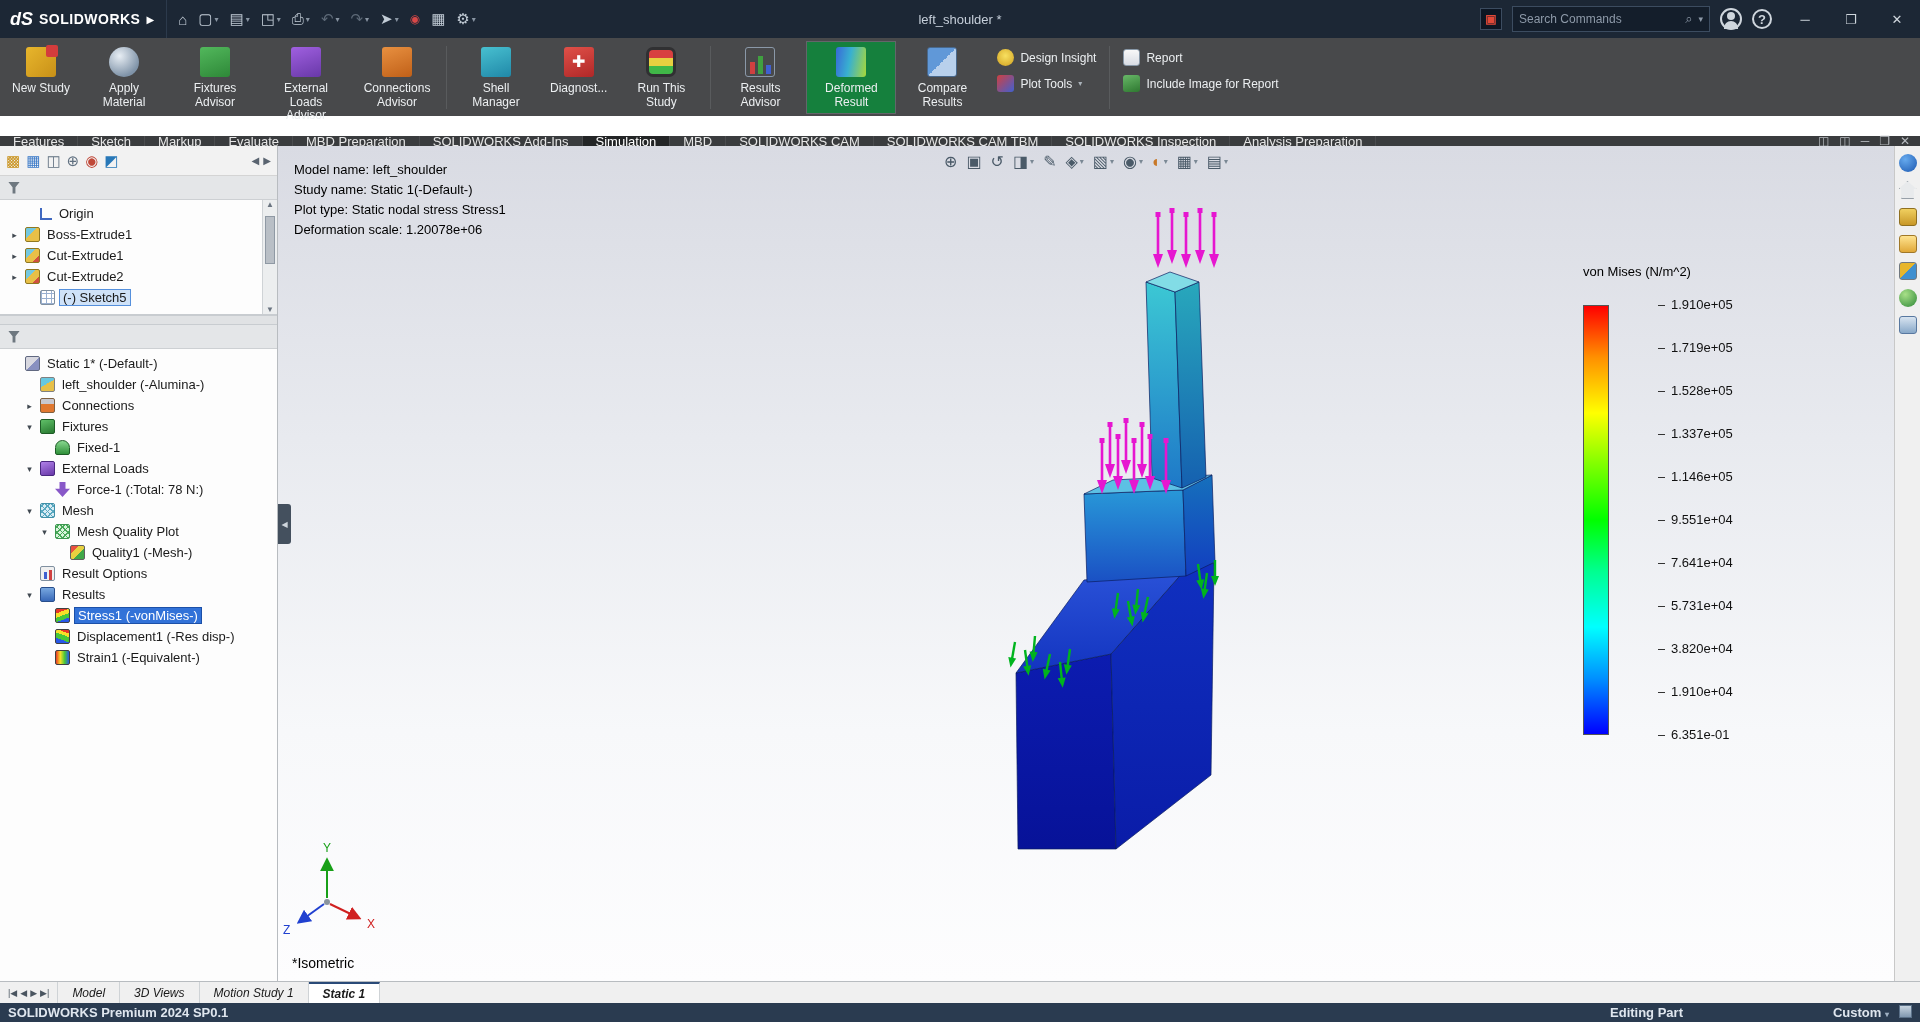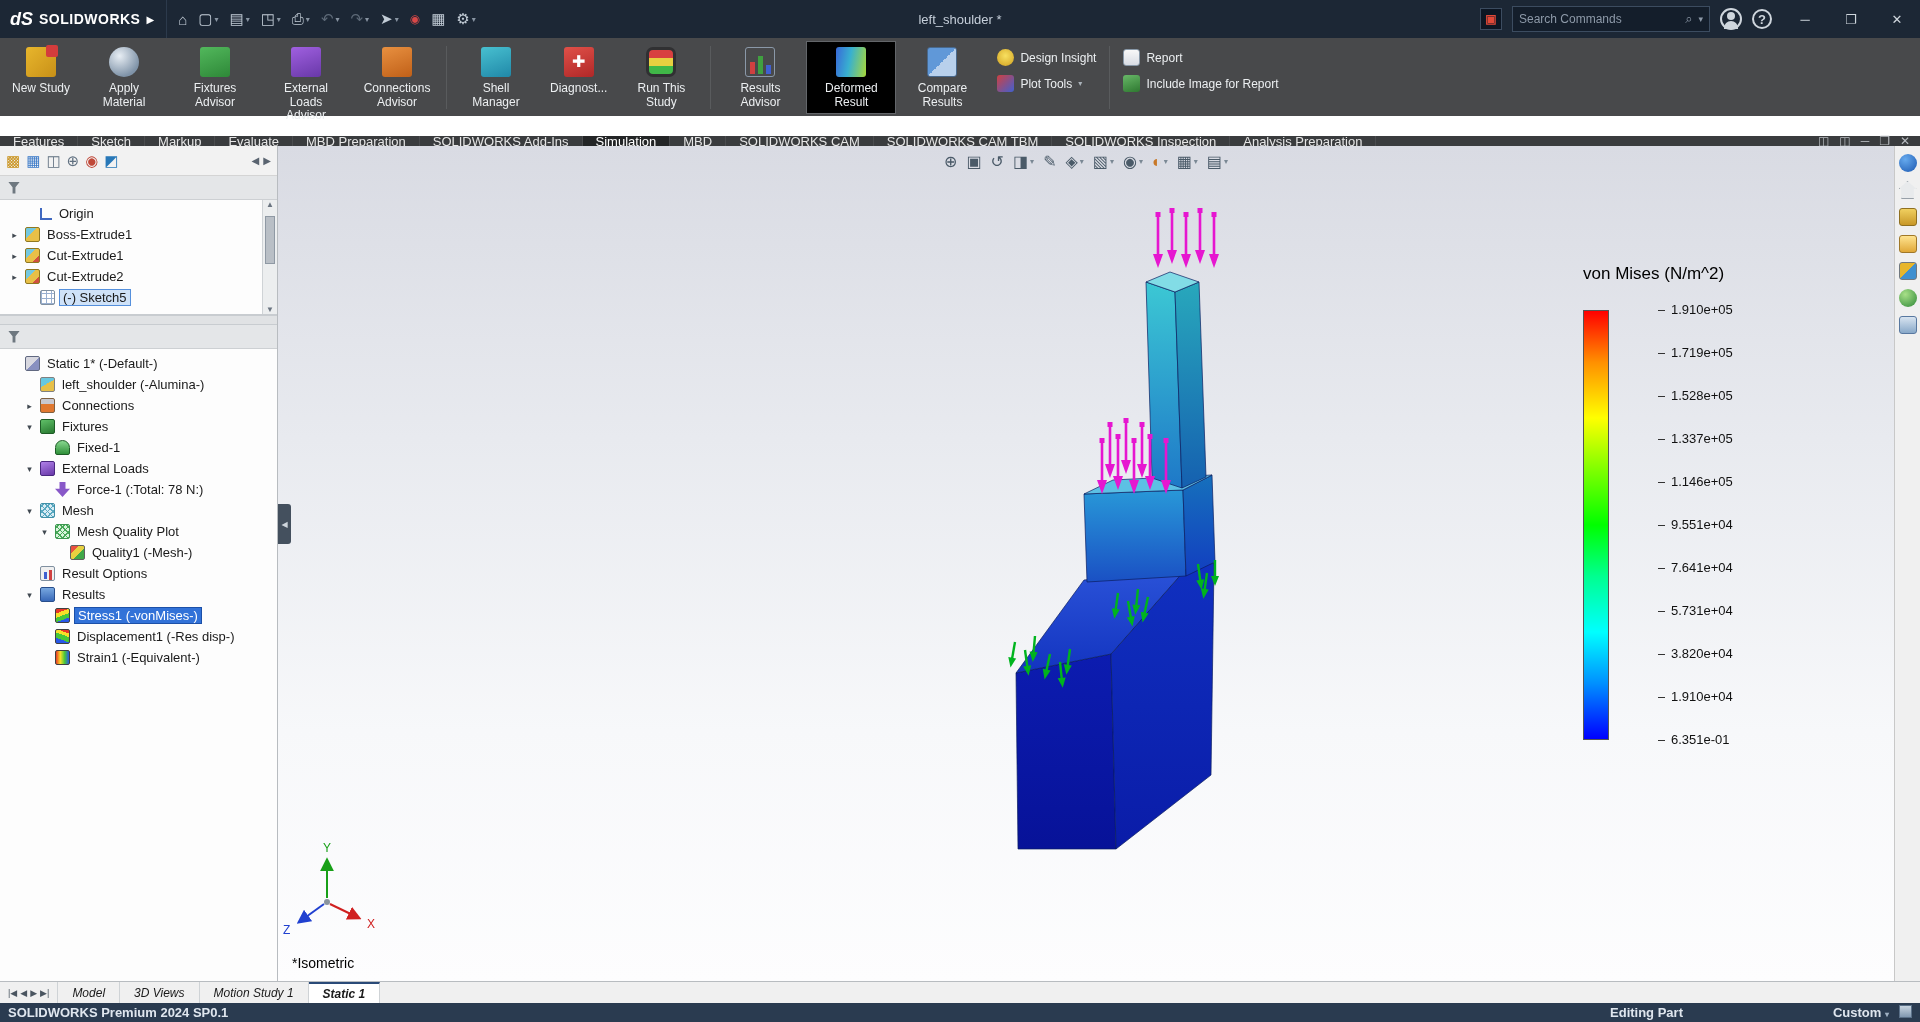--- a/index.html
+++ b/index.html
@@ -28,21 +28,21 @@
   .avatar { width:22px; height:22px; border:2px solid #cfd6dd; border-radius:50%; position:relative; }
   .avatar::before { content:""; position:absolute; left:5px; top:2px; width:8px; height:8px; border-radius:50%; background:#cfd6dd; }
   .avatar::after { content:""; position:absolute; left:2px; top:11px; width:14px; height:8px; border-radius:7px 7px 0 0; background:#cfd6dd; }
   .help-glyph { width:20px; height:20px; border:2px solid #cfd6dd; border-radius:50%; color:#cfd6dd; font-size:13px; font-weight:bold; display:flex; align-items:center; justify-content:center; }
   .win-controls { display:flex; height:100%; }
   .wc { width:46px; height:100%; display:flex; align-items:center; justify-content:center; color:#cfd6dd; font-size:13px; }
 
   
   .ribbon { background:#48494b; display:flex; align-items:stretch; padding:3px 4px 2px 4px; gap:1px; }
   .rbtn { display:flex; flex-direction:column; align-items:center; justify-content:flex-start; padding:5px 7px 2px; min-width:56px; max-width:90px; color:#eceff1; font-size:12px; text-align:center; line-height:1.13; gap:5px; border:1px solid transparent; }
-  .rbtn.active { background:#000000; border:1px solid #63666a; }
+  .rbtn.active { background:#15803d; border:1px solid #63666a; }
   .rsep { width:1px; background:#595b5d; margin:5px 3px; }
   .ri { width:30px; height:30px; border-radius:3px; position:relative; flex:0 0 auto; }
   .ri-newstudy { background:linear-gradient(135deg,#e8b62c,#c89018); }
   .ri-newstudy::after { content:""; position:absolute; right:-2px; top:-2px; width:12px; height:12px; background:#d43c3c; border-radius:2px; }
   .ri-material { background:radial-gradient(circle at 35% 30%,#e8eef4,#7f93a8 72%); border-radius:50%; }
   .ri-fixtures { background:linear-gradient(160deg,#52b85c,#2e8838); }
   .ri-extloads { background:linear-gradient(160deg,#a060e0,#6838a8); }
   .ri-connections { background:linear-gradient(160deg,#e89040,#c06018); }
   .ri-shell { background:linear-gradient(160deg,#48c0d0,#2088a8); }
   .ri-diag { background:linear-gradient(160deg,#e05048,#b02828); color:#fff; }
@@ -116,21 +116,21 @@
   
   .viewport { position:relative; width:1616px; height:835px; overflow:hidden;
       background:linear-gradient(180deg,#d9dbe3 0%,#e8eaef 35%,#f7f8fa 70%,#fdfdfe 100%); }
   .model-info { position:absolute; left:16px; top:14px; font-size:13px; color:#000; line-height:1.55; }
   .headsup { position:absolute; top:6px; left:50%; transform:translateX(-50%); display:flex; align-items:center; gap:9px; color:#4a5a68; font-size:16px; }
   .hu { display:flex; align-items:center; gap:2px; }
   .hu .caret { font-size:8px; color:#7a8894; }
   .hu .ball { color:#c87828; }
   .model-svg { position:absolute; inset:0; }
   .legend { position:absolute; left:1305px; top:118px; }
-  .legend-title { font-size:17px; color:#000; margin-bottom:26px; }
+  .legend-title { font-size:13px; color:#000; margin-bottom:26px; }
   .legend-body { display:flex;gap:47px; }
   .legend-bar { width:26px; height:430px; border:1px solid #555;
       background:linear-gradient(180deg,#ff0000 0%,#ff9000 12%,#ffff00 25%,#80ff00 37%,#00ff00 50%,#00ff90 62%,#00ffff 75%,#0090ff 87%,#0000ff 100%); }
   .legend-labels { display:flex; flex-direction:column; justify-content:space-between; margin-left:2px; height:444px; margin-top:-7px; }
   .legend-label { font-size:13px; color:#111; line-height:14px; display:flex; align-items:center; }
   .legend-label::before { content:""; width:7px; height:1px; background:#333; margin-right:6px; }
   .view-label { position:absolute; left:14px; bottom:10px; font-size:14px; color:#000; }
   .collapse-tab { position:absolute; left:0; top:358px; width:13px; height:40px; background:#44505e; color:#cfd6dd; font-size:8px; display:flex; align-items:center; justify-content:center; border-radius:0 3px 3px 0; }
 
   
@@ -425,20 +425,26 @@
         <div class="trow" style="--i:2">
           <span class="tw"></span>
           <span class="ti ti-strain"></span>
           <span class="tl">Strain1 (-Equivalent-)</span>
         </div>
       </div>
     </div>
 
     <div class="viewport">
 
+      <div class="model-info">
+        <div>Model name: left_shoulder</div>
+        <div>Study name: Static 1(-Default-)</div>
+        <div>Plot type: Static nodal stress Stress1</div>
+        <div>Deformation scale: 1.20078e+06</div>
+      </div>
 
       <div class="headsup">
         <span class="hu">⊕</span>
         <span class="hu">▣</span>
         <span class="hu">↺</span>
         <span class="hu">◨<span class="caret">▾</span></span>
         <span class="hu">✎</span>
         <span class="hu">◈<span class="caret">▾</span></span>
         <span class="hu">▧<span class="caret">▾</span></span>
         <span class="hu">◉<span class="caret">▾</span></span>

